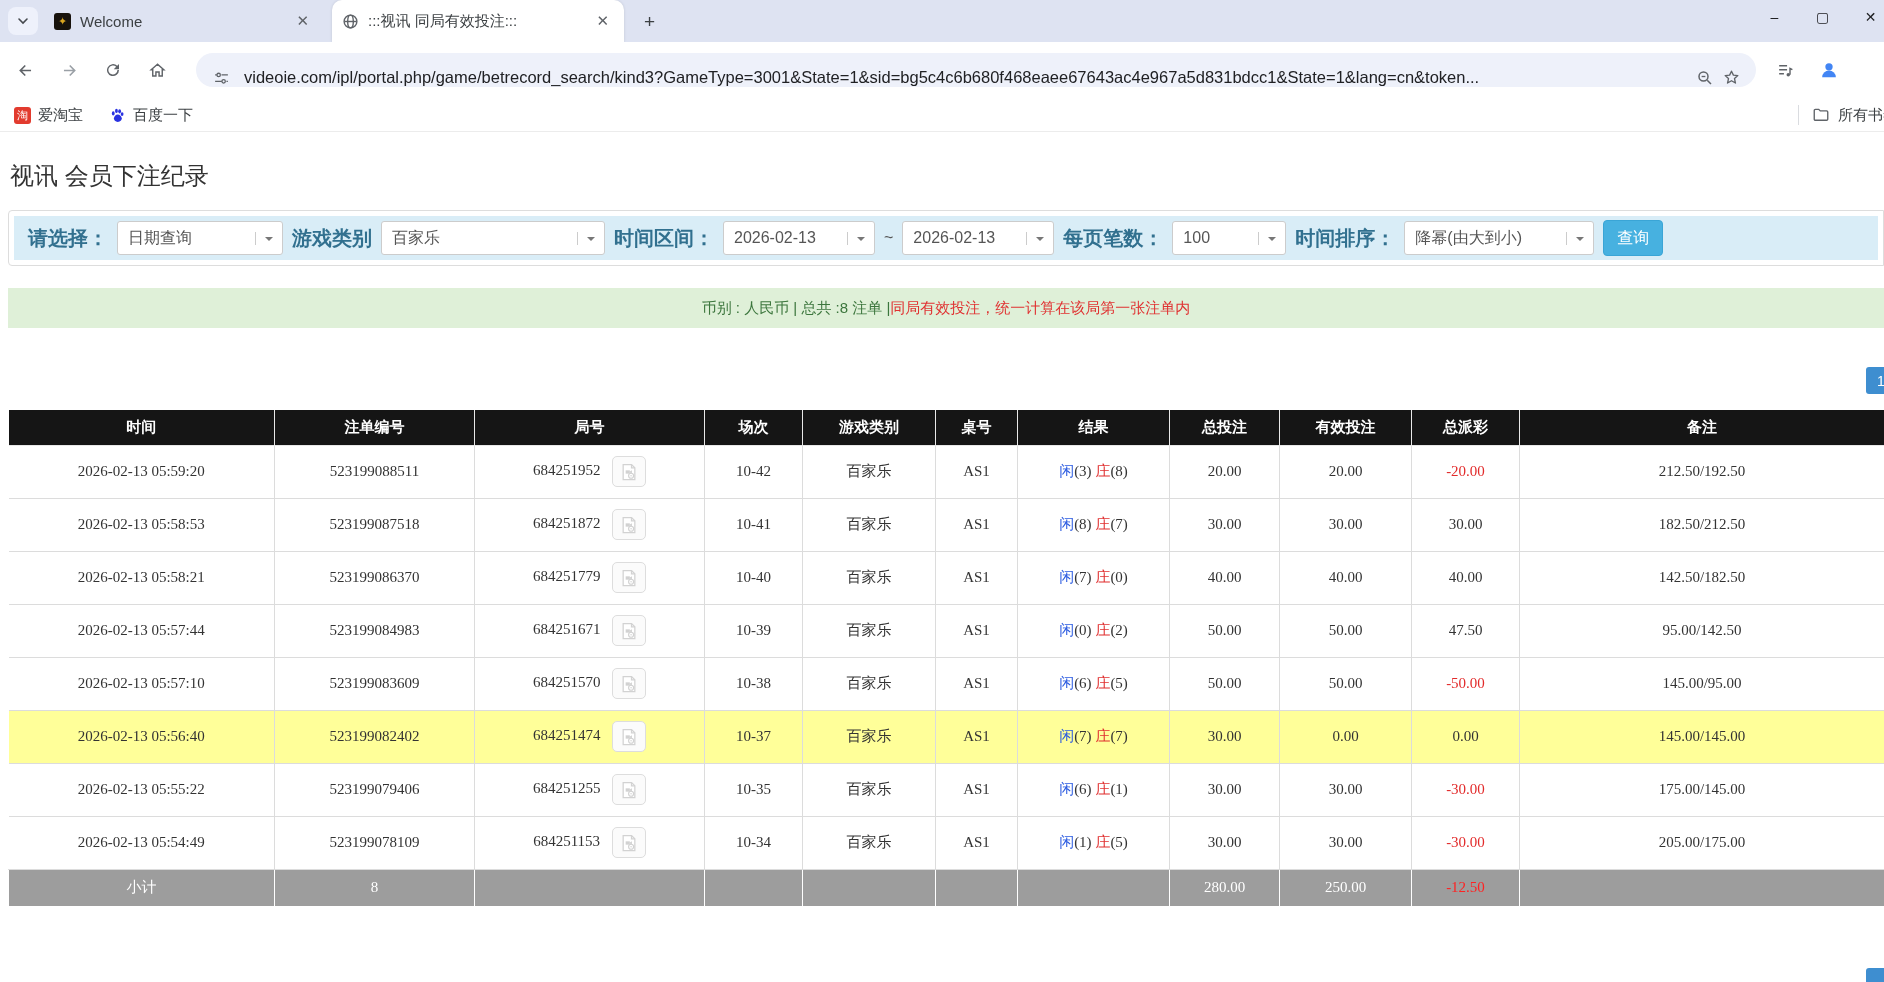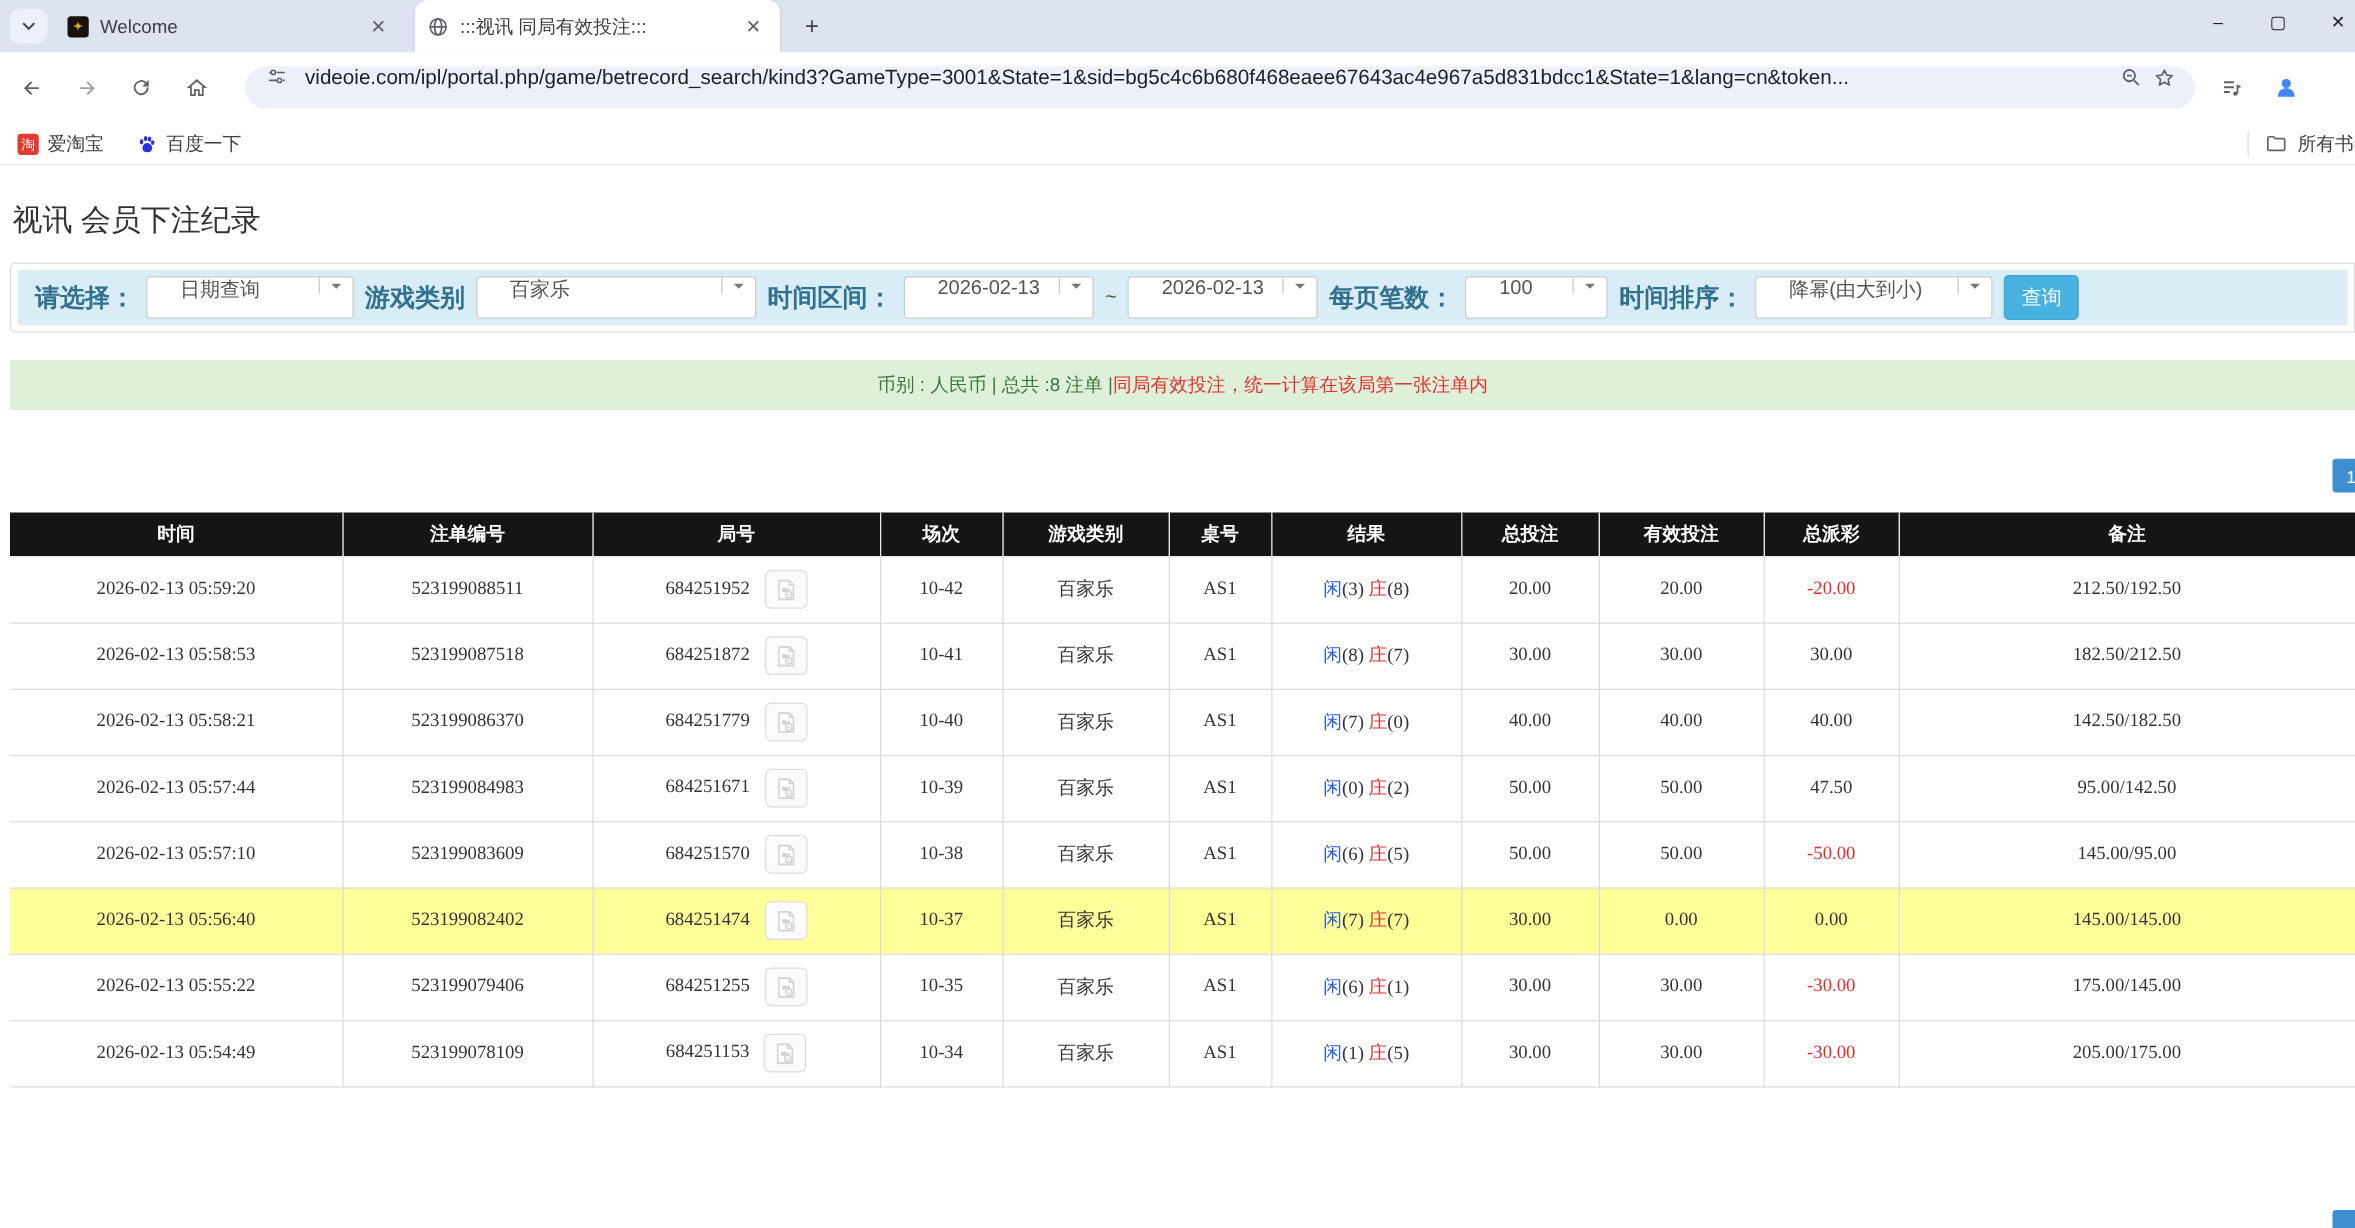--- a/index.html
+++ b/index.html
@@ -13,39 +13,39 @@
   .tab.active { left:332px; width:292px; background:#fff; border-radius:10px 10px 0 0; box-shadow:0 0 3px rgba(0,0,0,.12); }
   .tab .fav { width:17px; height:17px; margin-right:9px; flex:0 0 auto; }
   .fav-welcome { background:#17120c; border-radius:3px; color:#d9a520; font-size:11px; display:flex; align-items:center; justify-content:center; }
   .tab .t { flex:1; white-space:nowrap; overflow:hidden; }
   .tab .x { color:#5f6368; font-size:15px; padding:2px 5px; border-radius:50%; cursor:pointer; }
   .newtab { position:absolute; left:636px; top:8px; width:27px; height:27px; color:#3c4043; font-size:19px; display:flex; align-items:center; justify-content:center; border-radius:50%; cursor:pointer; }
   .wctl { position:absolute; top:0; height:34px; width:45px; display:flex; align-items:center; justify-content:center; color:#202124; font-size:14px; cursor:pointer; }
 
   .toolbar { position:absolute; left:0; top:42px; width:1884px; height:56px; background:#fff; }
   .navic { position:absolute; top:11px; width:34px; height:34px; display:flex; align-items:center; justify-content:center; font-size:18px; color:#5f6368; border-radius:50%; cursor:pointer; }
-  .omni { position:absolute; left:196px; top:11px; width:1560px; height:34px; background:#eef1fa; border-radius:17px; display:flex; align-items:flex-start; padding:0 12px; }
+  .omni { position:absolute; left:196px; top:11px; width:1560px; height:34px; background:#eef1fa; border-radius:17px; display:flex; align-items:flex-end; padding:0 12px; }
   .omni .url { flex:1; font-size:16.5px; color:#202124; white-space:nowrap; overflow:hidden; margin-left:10px; }
   .oic { width:26px; display:flex; align-items:center; justify-content:center; color:#5f6368; cursor:pointer; flex:0 0 auto; }
 
   .bookbar { position:absolute; left:0; top:98px; width:1884px; height:34px; background:#fff; border-bottom:1px solid #ececec; }
   .bm { position:absolute; top:4px; height:26px; display:flex; align-items:center; gap:7px; font-size:15px; color:#3c4043; padding:0 6px; border-radius:13px; cursor:pointer; }
   .bm .ic16 { width:17px; height:17px; border-radius:3px; display:flex; align-items:center; justify-content:center; }
   .tb-ic { background:#e23b2e; color:#fff; font-size:11px; }
   .allbm { position:absolute; left:1812px; top:4px; height:26px; display:flex; align-items:center; gap:8px; font-size:15px; color:#3c4043; white-space:nowrap; cursor:pointer; }
   .bmdiv { position:absolute; left:1798px; top:7px; width:1px; height:20px; background:#dadce0; }
 
   
   .pagewrap { position:absolute; left:0; top:133px; width:1644px; height:849px; background:#fff; }
   .ptitle { position:absolute; left:10px; top:27px; font-size:24px; color:#333; font-weight:400; }
 
   .fpanel { position:absolute; left:8px; top:77px; width:1876px; height:56px; border:1px solid #ddd; border-radius:4px 0 0 4px; background:#fff; padding:5px; }
   .fbar { width:100%; height:44px; background:#d9edf7; display:flex; align-items:center; gap:9px; padding-left:14px; }
   .flabel { font-size:20px; font-weight:bold; color:#31708f; white-space:nowrap; }
-  .dd { display:flex; align-items:flex-start; background:#fff; border:1px solid #ccc; border-radius:3px; height:34px; cursor:pointer;padding-left:16px; }
+  .dd { display:flex; align-items:center; background:#fff; border:1px solid #ccc; border-radius:3px; height:34px; cursor:pointer; }
   .dd .val { display:flex; align-items:center; padding:0 10px; flex:1; font-size:16px; color:#555; white-space:nowrap; overflow:hidden; }
   .dd .arr { width:27px; border-left:1px solid #ccc; display:flex; align-items:center; justify-content:center; }
   .dd .arr::after { content:''; border:4.5px solid transparent; border-top-color:#777; margin-top:5px; }
   .w1{width:166px}.w2{width:224px}.wd{width:152px}.wp{width:114px}.ws{width:190px}
   .tilde { font-size:16px; color:#555; }
   .qbtn { height:36px; padding:0 13px; background:#47b1e0; border:1px solid #3aa5d6; border-radius:4px; color:#fff; font-size:16px; cursor:pointer; }
 
   .gbar { position:absolute; left:8px; top:155px; width:1876px; height:40px; background:#dff0d8; display:flex; align-items:center; justify-content:center; padding:0 8px; }
   .gleft { font-size:15px; color:#3c763d; }
   .gright { font-size:15px; color:#e03131; }
@@ -499,20 +499,33 @@
       <span class="xian">闲</span><span class="rs">(1)</span>
       <span class="zhuang">庄</span><span class="rs">(5)</span>
     </td>
     <td class="col-total">30.00</td>
     <td>30.00</td>
     <td class="payout neg">-30.00</td>
     <td>205.00/175.00</td>
   </tr>
 </tbody>
     <tfoot>
+      <tr>
+        <td>小计</td>
+        <td>8</td>
+        <td></td>
+          <td></td>
+          <td></td>
+          <td></td>
+          <td></td>
+        <td>280.00</td>
+        <td>250.00</td>
+        <td class="payout neg">-12.50</td>
+        <td></td>
+      </tr>
       <tr class="gap">
           <td colspan="11"></td>
         </tr>
     </tfoot>
   </table>
 
   <div class="pgbtn pgbottom"></div>
 </div>
 
 </body></html>

